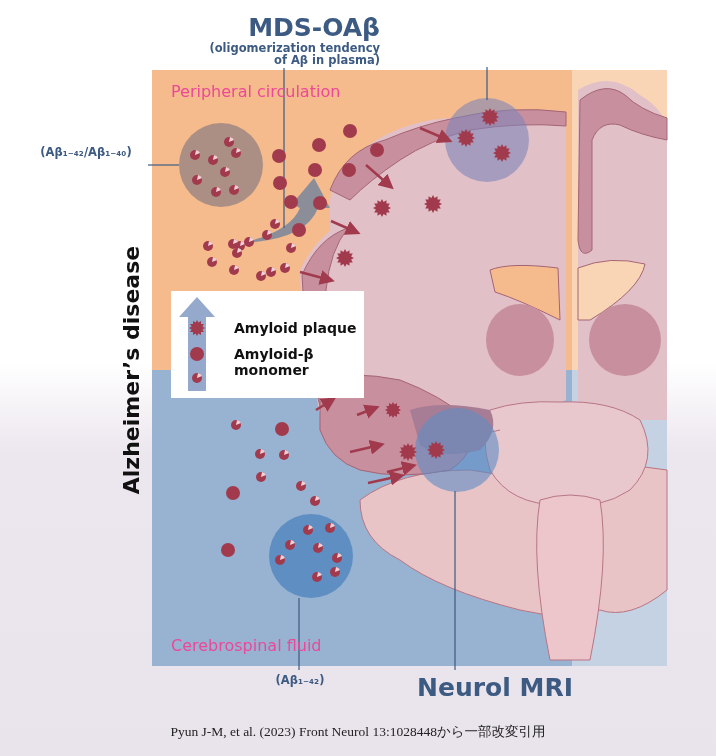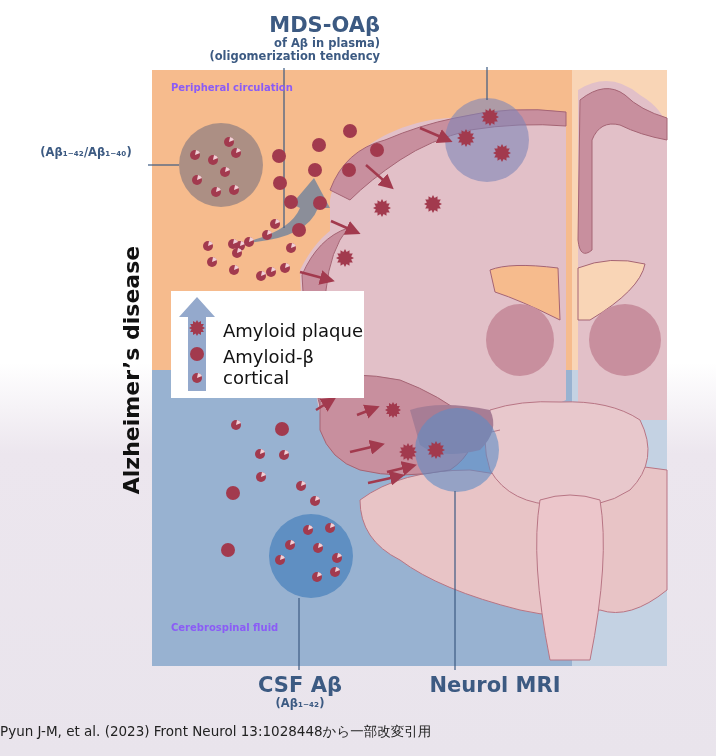--- a/index.html
+++ b/index.html
@@ -1,29 +1,29 @@
 <!DOCTYPE html>
 <html><head>
 <meta charset="utf-8">
 <style>
   html,body{margin:0;padding:0;}
   body{width:716px;height:756px;position:relative;overflow:hidden;
     background:linear-gradient(180deg,#ffffff 0%,#ffffff 48%,#ece6ee 60%,#e9e4ec 100%);
     font-family:"DejaVu Sans",sans-serif;}
   .abs{position:absolute;}
   .head{color:#3c5a82;font-weight:bold;text-align:center;line-height:1.1;}
-  .big{font-size:21px;}
+  .big{font-size:25px;}
   .sub{font-size:11.5px;font-weight:bold;}
-  .panel-label{font-size:10px;font-weight:bold;color:#8b5cf6;}
+  .panel-label{font-size:16px;font-weight:normal;color:#ec4899;}
   svg{position:absolute;left:0;top:0;}
   .legend{position:absolute;left:171px;top:291px;width:193px;height:107px;background:#fff;}
-  .leg-item{position:absolute;left:52px;font-size:18px;font-weight:normal;color:#111;}
+  .leg-item{position:absolute;left:63px;font-size:14px;font-weight:bold;color:#111;}
   .vtitle{position:absolute;left:131px;top:370px;transform:translate(-50%,-50%) rotate(-90deg);
     font-size:22px;font-weight:bold;color:#111;white-space:nowrap;}
-  .cite{position:absolute;left:0;width:716px;top:723px;font-size:13.5px;color:#222;}
+  .cite{position:absolute;left:0;width:716px;top:723px;text-align:center;font-size:13.5px;color:#222;font-family:Liberation Serif, serif;}
 </style>
 </head>
 <body>
 
 <svg width="716" height="756">
 
   <rect x="152" y="70" width="420" height="300" fill="#f6bb8d"></rect>
   <rect x="572" y="70" width="95" height="300" fill="#f9d5b6"></rect>
   <rect x="152" y="370" width="420" height="296" fill="#98b2d1"></rect>
   <rect x="572" y="370" width="95" height="296" fill="#c4d2e3"></rect>
@@ -257,38 +257,37 @@
       </g>
     <circle cx="26" cy="63" r="7" fill="#a23a4e"></circle>
     <g id="leg-mono">
         <g>
           <circle cx="26" cy="87" r="5" fill="#a23a4e"></circle>
           <path d="M26,87 L31,85 A5,5 0 0 0 27,82 Z" fill="#f1d0d6"></path>
         </g>
       </g>
   </svg>
   <div class="leg-item" style="top:29px">Amyloid plaque</div>
-  <div class="leg-item" style="top:55px">Amyloid-β cortical</div>
+  <div class="leg-item" style="top:55px">Amyloid-β monomer</div>
 </div>
 
 <div class="abs panel-label" style="left:171px;top:82px">Peripheral circulation</div>
-<div class="abs panel-label" style="left:171px;top:622px">Cerebrospinal fluid</div>
+<div class="abs panel-label" style="left:171px;top:636px">Cerebrospinal fluid</div>
 
 <div class="abs head" style="left:190px;top:14px;width:190px;text-align:right">
   <div class="big">MDS-OAβ</div>
+  <div class="sub">(oligomerization tendency</div>
   <div class="sub">of Aβ in plasma)</div>
-  <div class="sub">(oligomerization tendency</div>
 </div>
 <div class="abs head" style="left:395px;top:22px;width:190px">
 </div>
 <div class="abs head" style="left:24px;top:146px;width:124px">
   <div class="sub">(Aβ₁₋₄₂/Aβ₁₋₄₀)</div>
 </div>
 <div class="abs head" style="left:250px;top:674px;width:100px">
-  <div class="big">CSF Aβ</div>
   <div class="sub">(Aβ₁₋₄₂)</div>
 </div>
 <div class="abs head" style="left:330px;top:674px;width:330px">
   <div class="big">Neurol MRI</div>
 </div>
 
 <div class="vtitle">Alzheimer’s disease</div>
 <div class="cite">Pyun J-M, et al. (2023) Front Neurol 13:1028448から一部改変引用</div>
 
 </body></html>

